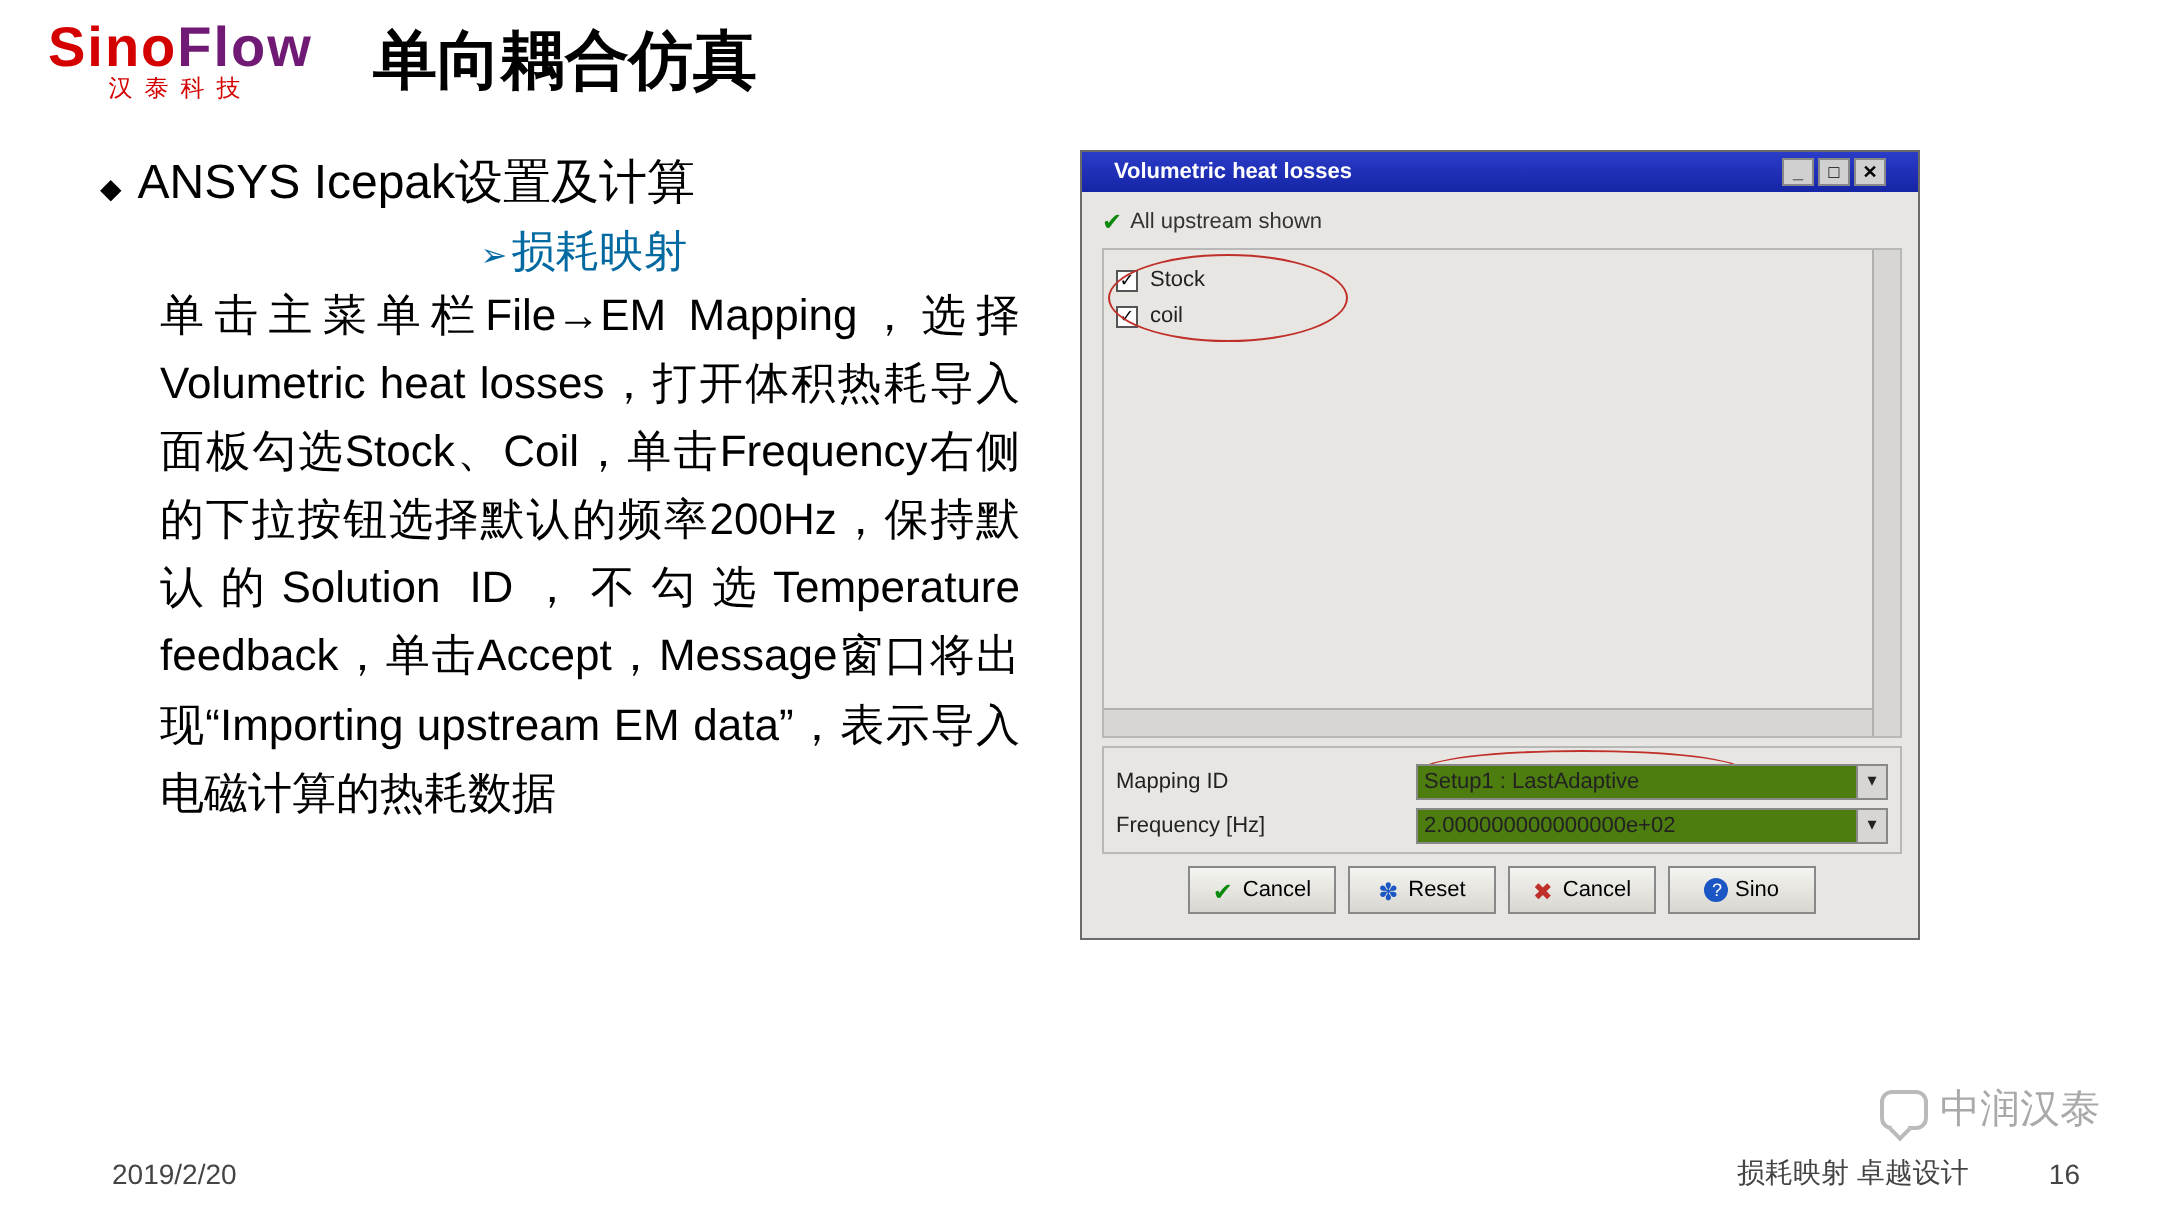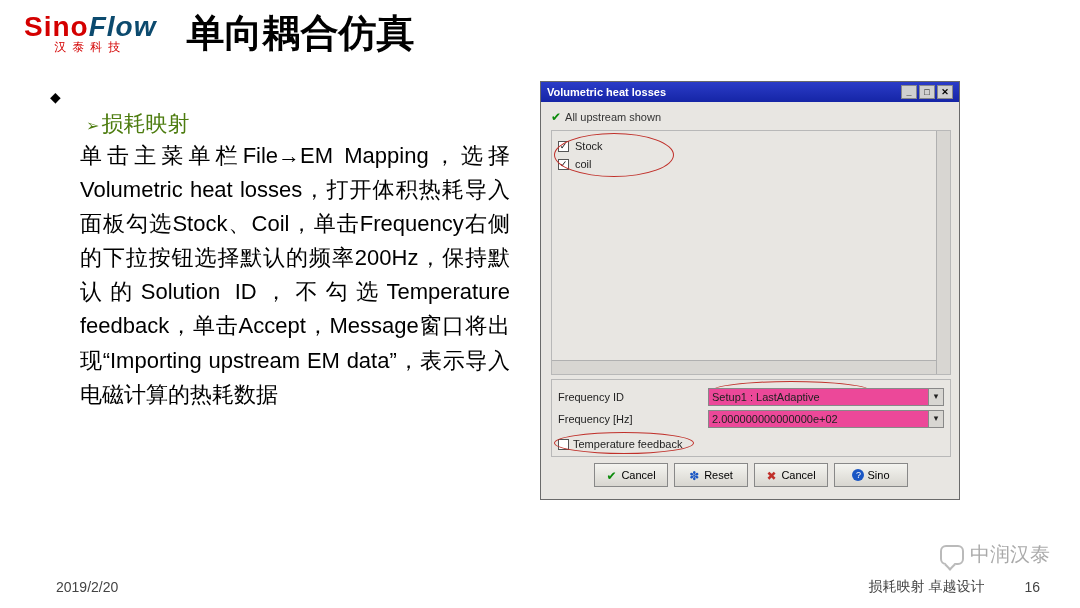--- a/index.html
+++ b/index.html
@@ -1,50 +1,50 @@
 <!DOCTYPE html>
 <html><head>
 <meta charset="utf-8">
 <style>
   * { box-sizing: border-box; margin: 0; padding: 0; }
   body { width: 1080px; height: 608px; font-family: "Microsoft YaHei", Arial, sans-serif; background: #fff; position: relative; overflow: hidden; }
   .header { display: flex; align-items: center; padding: 8px 24px 4px; }
   .logo { margin-right: 30px; }
   .logo-main { font-size: 28px; font-weight: bold; letter-spacing: 1px; }
   .logo-main .s { color: #d40000; }
-  .logo-main .f { color: #0c4a6e; font-style: italic; }
+  .logo-main .f { color: #701a75; }
   .logo-sub { font-size: 12px; color: #d40000; letter-spacing: 6px; margin-top: -4px; text-align: center; }
-  .title { font-size: 38px; font-weight: bold; color: #000; }
+  .title { font-size: 32px; font-weight: bold; color: #000; }
   .content { display: flex; padding: 18px 40px 0 50px; }
   .left { width: 460px; }
   .bullet1 { font-size: 24px; color: #000; display: flex; align-items: baseline; }
   .bullet1 .dia { font-size: 14px; margin-right: 8px; margin-top: 8px; }
-  .bullet2 { font-size: 22px; color: #4d7c0f; margin-left: 36px; margin-top: 4px; }
+  .bullet2 { font-size: 22px; color: #0369a1; margin-left: 24px; margin-top: 4px; text-align: center; }
   .bullet2 .arrow { font-size: 16px; margin-right: 2px; }
   .para { font-size: 22px; color: #000; margin-left: 30px; line-height: 1.55; text-align: justify; text-justify: inter-ideograph; }
   .right { margin-left: 30px; }
   .dialog { width: 420px; border: 1px solid #6a6a6a; background: #e8e6e2; font-family: Tahoma, Arial, sans-serif; font-size: 11px; }
-  .dlg-title { background: linear-gradient(#2b3cc8, #1525a6); color: #fff; font-weight: bold; padding: 3px 6px; display: flex; align-items: center; }
+  .dlg-title { background: linear-gradient(#2b3cc8, #1525a6); color: #fff; font-weight: bold; padding: 3px 16px; display: flex; align-items: center; }
   .dlg-title-text { flex: 1; }
   .dlg-title .wbtn { width: 16px; height: 14px; background: #d0d0d0; border: 1px solid #888; margin-left: 2px; font-size: 9px; text-align: center; line-height: 12px; color: #000; }
   .dlg-body { padding: 8px 8px 8px 10px; }
   .status-row { display: flex; align-items: center; font-size: 11px; color: #333; margin-bottom: 6px; }
   .check-green { color: #0a8a0a; font-size: 12px; margin-right: 4px; }
   .list-area { height: 245px; background: #e8e6e2; border: 1px solid #b8b8b8; position: relative; padding: 6px; }
   .list-area .scroll-v { position: absolute; right: 0; top: 0; bottom: 0; width: 14px; background: #d8d6d2; border-left: 1px solid #b0b0b0; }
   .list-area .scroll-h { position: absolute; left: 0; right: 14px; bottom: 0; height: 14px; background: #d8d6d2; border-top: 1px solid #b0b0b0; }
   .list-row { display: flex; align-items: center; gap: 6px; font-size: 11px; color: #222; height: 18px; }
   .cb { width: 11px; height: 11px; border: 1px solid #555; background: #fff; font-size: 9px; text-align: center; line-height: 9px; color: #000; }
   .ring { position: absolute; border: 1px solid #c0302a; border-radius: 50%; }
   .ring1 { width: 120px; height: 44px; left: 2px; top: 2px; }
   .form-area { margin-top: 4px; border: 1px solid #b8b8b8; padding: 6px 6px 2px; }
   .form-row { display: flex; align-items: center; height: 22px; font-size: 11px; color: #222; }
   .form-row .lbl { width: 150px; }
   .form-row .inp { flex: 1; display: flex; }
-  .form-row input, .form-row .select { flex: 1; height: 18px; border: 1px solid #888; background: #ec4899; font-size: 11px; padding: 0 3px; }
+  .form-row input, .form-row .select { flex: 1; height: 18px; border: 1px solid #888; background: #4d7c0f; font-size: 11px; padding: 0 3px; }
   .select { display: flex; align-items: center; position: relative; }
   .select .dd { width: 15px; height: 16px; border-left: 1px solid #888; background: #d8d6d2; text-align: center; line-height: 14px; font-size: 9px; position: absolute; right: 0; top: 0; }
   .ring2 { width: 160px; height: 20px; left: 160px; top: 2px; }
   .ring3 { width: 140px; height: 22px; left: -4px; top: -2px; }
   .tf-row { position: relative; display: flex; align-items: center; gap: 4px; margin-top: 4px; height: 20px; font-size: 11px; color: #222; }
   .btn-row { display: flex; gap: 6px; justify-content: center; margin-top: 6px; padding-bottom: 4px; }
   .btn { width: 74px; height: 24px; border: 1px solid #888; background: linear-gradient(#f4f4f0,#d8d6d0); font-size: 11px; display: flex; align-items: center; justify-content: center; gap: 3px; }
   .btn .ico { width: 12px; height: 12px; display: inline-block; }
   .ico-accept { color: #0a8a0a; font-size: 12px; }
   .ico-reset { color: #1a56c4; font-size: 12px; }
@@ -68,20 +68,21 @@
     <div class="logo-main"><span class="s">Sino</span><span class="f">Flow</span></div>
     <div class="logo-sub">汉泰科技</div>
   </div>
   <div class="title">单向耦合仿真</div>
 </div>
 
 <div class="content">
   <div class="left">
     <div class="bullet1">
         <span class="dia">◆</span>
+        <span>ANSYS Icepak设置及计算</span>
       </div>
     <div class="bullet2"><span class="arrow">➢</span><span>损耗映射</span></div>
     <div class="para">单击主菜单栏File→EM Mapping，选择Volumetric heat losses，打开体积热耗导入面板勾选Stock、Coil，单击Frequency右侧的下拉按钮选择默认的频率200Hz，保持默认的Solution ID，不勾选Temperature feedback，单击Accept，Message窗口将出现“Importing upstream EM data”，表示导入电磁计算的热耗数据</div>
   </div>
 
   <div class="right">
     <div class="dialog">
       <div class="dlg-title">
         <span class="dlg-title-text">Volumetric heat losses</span>
         <span class="wbtn">_</span>
@@ -104,41 +105,36 @@
             <span>coil</span>
           </div>
           <div class="scroll-v"></div>
           <div class="scroll-h"></div>
         </div>
 
         <div class="form-wrap">
           <div class="form-area">
             <div class="ring ring2" style="position:absolute;"></div>
             <div class="form-row">
-              <span class="lbl">Frequency ID</span>
+              <span class="lbl">Mapping ID</span>
               <span class="inp">
                   <span class="select">
                     <span>Setup1 : LastAdaptive</span>
                     <span class="dd">▾</span>
                   </span>
                 </span>
             </div>
             <div class="form-row">
               <span class="lbl">Frequency [Hz]</span>
               <span class="inp">
                   <span class="select">
                     <span>2.000000000000000e+02</span>
                     <span class="dd">▾</span>
                   </span>
                 </span>
-            </div>
-            <div class="tf-row">
-              <div class="ring ring3" style="position:absolute;"></div>
-              <span class="cb" style="background:#fff"></span>
-              <span>Temperature feedback</span>
             </div>
           </div>
         </div>
 
         <div class="btn-row">
           <div class="btn">
               <span class="ico ico-accept">✔</span>
               <span>Cancel</span>
             </div>
           <div class="btn">

